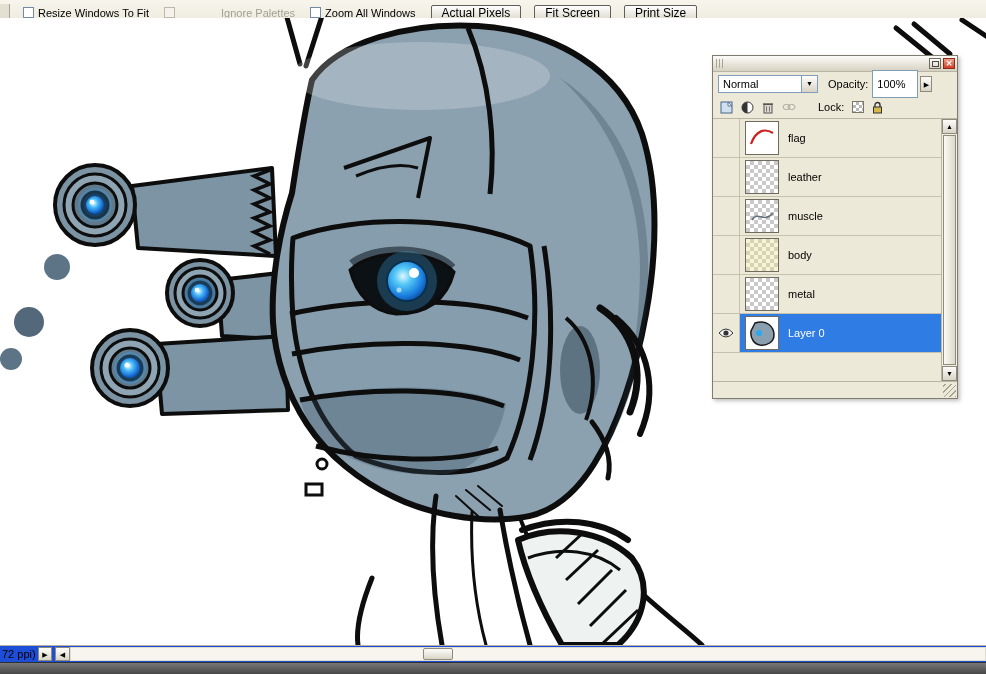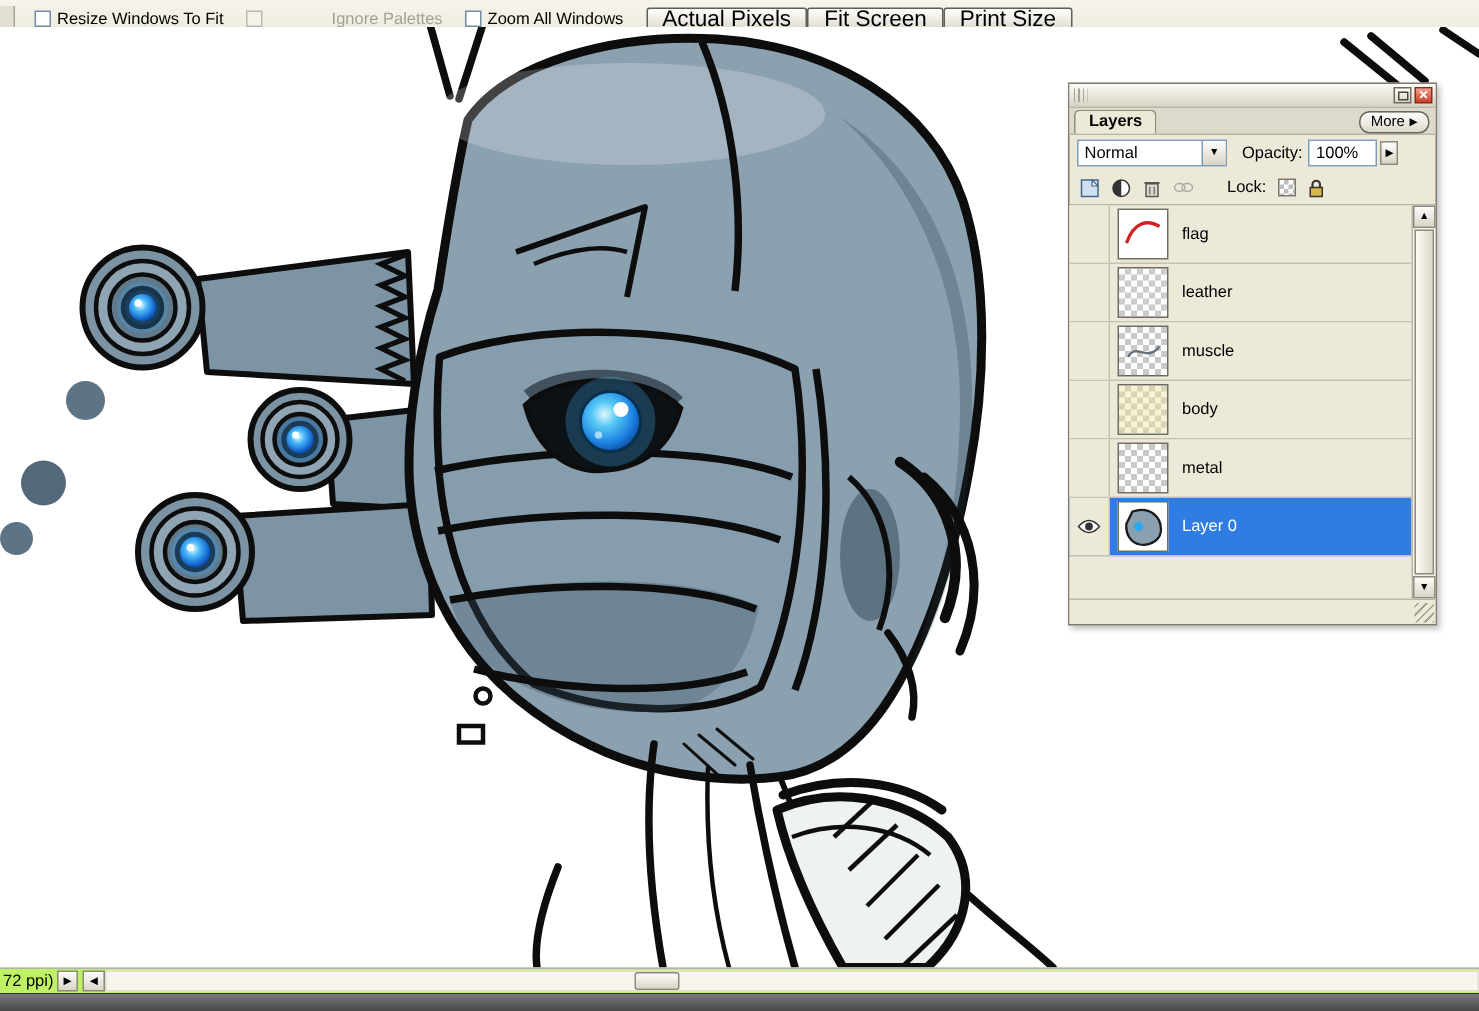--- a/index.html
+++ b/index.html
@@ -8,30 +8,30 @@
 
   
   .optbar{position:absolute;left:0;top:0;width:986px;height:26px;
           background:linear-gradient(#f7f5ec,#eceadd);border-bottom:1px solid #b5b2a2;
           display:flex;align-items:center;font-size:11px;box-sizing:border-box;}
   .opt-fragment{width:9px;height:17px;border-right:1px solid #a8a494;background:#e3e0d2;margin-right:13px;flex:none;}
   .cb{display:flex;align-items:center;gap:4px;margin-right:15px;cursor:default;}
   .cb .box{width:11px;height:11px;background:#fff;border:1px solid #718ba5;box-sizing:border-box;flex:none;}
   .cb.disabled{color:#a3a093;gap:46px;}
   .cb.disabled .box{border-color:#bcb9aa;background:#f4f2ea;}
-  .tbtn{height:16px;padding:0 10px;font-size:15px;line-height:14px;
+  .tbtn{height:16px;margin-right:13px;padding:0 10px;font-size:12px;line-height:14px;
         background:linear-gradient(#ffffff,#dcd8cb);border:1px solid #5f5f58;border-radius:2px;
         box-sizing:border-box;cursor:default;}
 
   
   .canvas{position:absolute;left:0;top:18px;width:986px;height:627px;background:#fff;}
   .canvas svg{display:block;}
 
   
-  .statusbar{position:absolute;left:0;top:645px;width:986px;height:17px;background:#bef264;
+  .statusbar{position:absolute;left:0;top:645px;width:986px;height:17px;background:#1d4ed8;
              border-top:1px solid #b5b2a2;font-size:11px;box-sizing:border-box;}
   .zoom-text{position:absolute;left:2px;top:2px;}
   .proxy-btn{position:absolute;left:38px;top:1px;width:14px;height:14px;font-size:7px;line-height:13px;
              text-align:center;background:linear-gradient(#fefdf9,#d9d5c7);border:1px solid #8e8a7c;box-sizing:border-box;}
   .hs-left{position:absolute;left:55px;top:1px;width:15px;height:14px;font-size:7px;line-height:13px;text-align:center;
            background:linear-gradient(#fefdf9,#d9d5c7);border:1px solid #8e8a7c;box-sizing:border-box;}
   .hs-track{position:absolute;left:70px;top:1px;right:0;height:14px;background:#f7f5ee;border:1px solid #dedbd0;box-sizing:border-box;}
   .hs-thumb{position:absolute;left:352px;top:0;width:30px;height:12px;background:linear-gradient(#fefdf9,#d9d5c7);
             border:1px solid #8e8a7c;border-radius:2px;box-sizing:border-box;}
   .darkstrip{position:absolute;left:0;top:662px;width:986px;height:12px;
@@ -55,21 +55,21 @@
            font-weight:bold;line-height:15px;box-sizing:border-box;}
   .more-btn{position:absolute;right:4px;top:2px;height:13px;padding:0 7px;border:1px solid #6b675c;border-radius:7px;
             background:linear-gradient(#ffffff,#dcd8ca);display:flex;align-items:center;gap:3px;font-size:10px;line-height:11px;}
   .more-btn .arr{font-size:7px;}
   .pal-controls{height:24px;display:flex;align-items:center;padding:0 5px;}
   .blend{height:18px;width:100px;background:#fff;border:1px solid #7f9db9;display:flex;align-items:stretch;box-sizing:border-box;}
   .blend .bl-text{flex:1;padding:2px 0 0 4px;}
   .blend .bl-arrow{width:15px;background:linear-gradient(#fdfdfa,#d8d4c6);border-left:1px solid #7f9db9;
                    font-size:7px;text-align:center;line-height:16px;}
   .op-label{margin-left:10px;margin-right:4px;}
-  .op-field{height:18px;width:46px;background:#fff;border:1px solid #7f9db9;display:flex;align-items:center;
+  .op-field{height:28px;width:46px;background:#fff;border:1px solid #7f9db9;display:flex;align-items:center;
             padding-left:4px;box-sizing:border-box;}
   .op-arrow{width:12px;height:16px;margin-left:2px;font-size:7px;line-height:15px;text-align:center;
             background:linear-gradient(#fdfdfa,#d8d4c6);border:1px solid #8e8a7c;box-sizing:border-box;}
   .pal-lock{height:22px;display:flex;align-items:center;gap:8px;padding:0 7px;border-bottom:1px solid #b9b5a4;}
   .faded{opacity:.35;}
   .lock-label{margin-left:14px;text-align:right;}
   .checker-sm{width:12px;height:12px;border:1px solid #7a7668;box-sizing:border-box;
      background-color:#fff;
      background-image:linear-gradient(45deg,#b9b9b9 25%,transparent 25%,transparent 75%,#b9b9b9 75%),
                       linear-gradient(45deg,#b9b9b9 25%,transparent 25%,transparent 75%,#b9b9b9 75%);
@@ -277,27 +277,20 @@
       <div class="pal-grip"></div>
       <div class="sp"></div>
       <div class="winbtn">
           <span class="mini-glyph"></span>
         </div>
       <div class="winbtn close">
           <span>✕</span>
         </div>
     </div>
 
-    <div class="pal-tabs">
-      <div class="pal-tab">Layers</div>
-      <div class="more-btn">
-        <span>More</span>
-        <span class="arr">▶</span>
-      </div>
-    </div>
 
     <div class="pal-controls">
       <div class="blend">
         <span class="bl-text">Normal</span>
         <span class="bl-arrow">▼</span>
       </div>
       <span class="op-label">Opacity:</span>
       <div class="op-field">
         <span>100%</span>
       </div>

